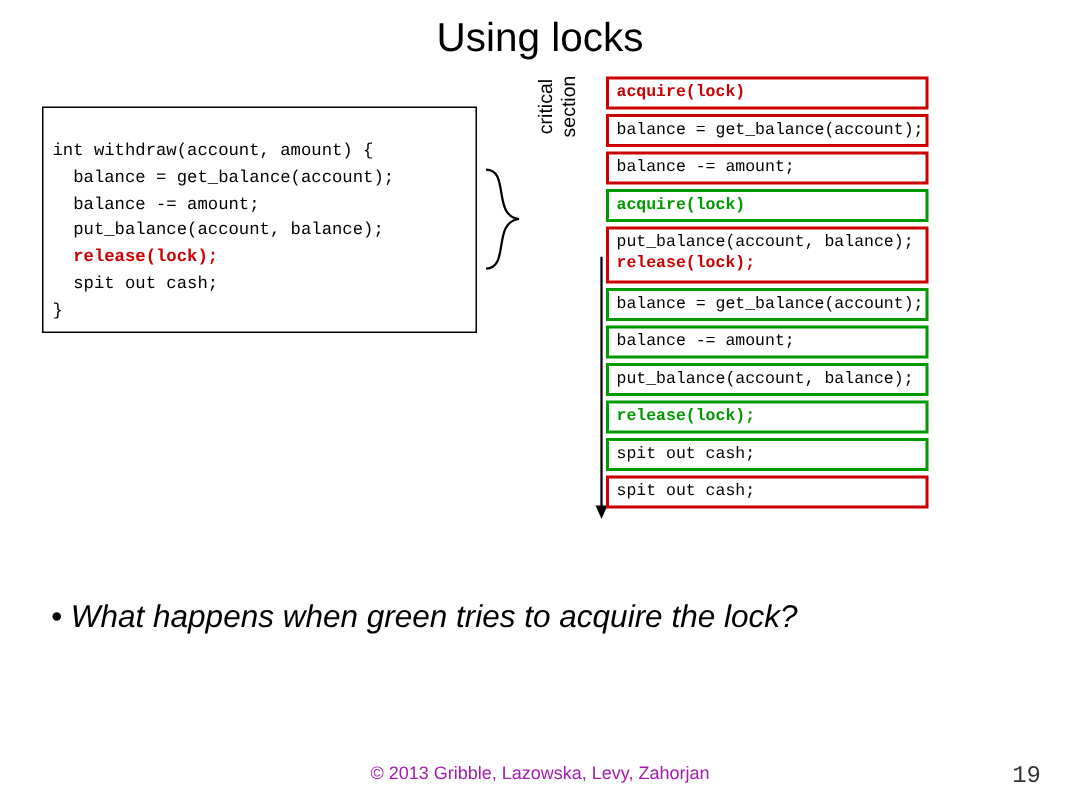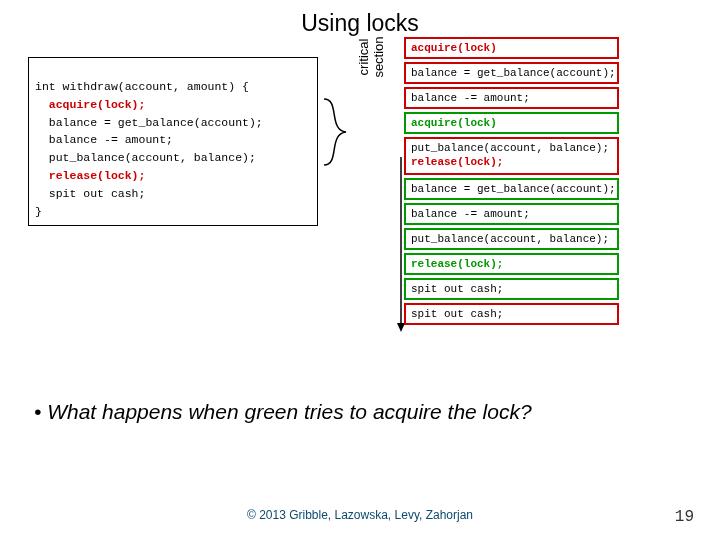--- a/index.html
+++ b/index.html
@@ -7,22 +7,23 @@
     padding: 0;
     width: 720px;
     height: 540px;
     background: #fff;
     font-family: Arial, Helvetica, sans-serif;
     position: relative;
     box-sizing: border-box;
   }
   .title {
     text-align: center;
-    font-size: 23px;
+    font-size: 27px;
     margin-top: 10px;
+    margin-bottom: 10px;
     color: #000;
   }
   .content-area {
     position: relative;
     width: 720px;
     height: 340px;
   }
   .code-box {
     position: absolute;
     left: 28px;
@@ -96,39 +97,39 @@
     color: #000;
     font-style: italic;
   }
   .footer-copy {
     position: absolute;
     left: 0;
     width: 720px;
     bottom: 18px;
     text-align: center;
     font-size: 12px;
-    color: #0c4a6e;
+    color: #a21caf;
   }
   .page-num {
     position: absolute;
     right: 26px;
     bottom: 14px;
     font-size: 16px;
     color: #333;
     font-family: Liberation Mono, monospace;
   }
 </style>
 </head>
 <body>
 
 <div class="title">Using locks</div>
 
 <div class="content-area">
 
-  <div class="code-box" id="code-box"><div>int withdraw(account, amount) {</div><div class="lock-cmd">  acquire(lock);</div><div>  balance = get_balance(account);</div><div>  balance -= amount;</div><div>  put_balance(account, balance);</div><div class="lock-cmd">  release(lock);</div><div>  spit out cash;</div><div>}</div></div>
+  <div class="code-box" id="code-box"><div>int withdraw(account, amount) {</div><div>  balance = get_balance(account);</div><div>  balance -= amount;</div><div>  put_balance(account, balance);</div><div class="lock-cmd">  release(lock);</div><div>  spit out cash;</div><div>}</div></div>
 
   <div class="brace-area">
     <svg viewBox="0 0 50 70">
       <path d="M4 2 C 20 2 8 33 26 35 C 8 37 20 68 4 68" stroke="#000" stroke-width="1.5" fill="none"></path>
     </svg>
   </div>
   <div class="cs-label">critical section</div>
 
   <div class="arrow-col">
     <svg viewBox="0 0 10 175">

